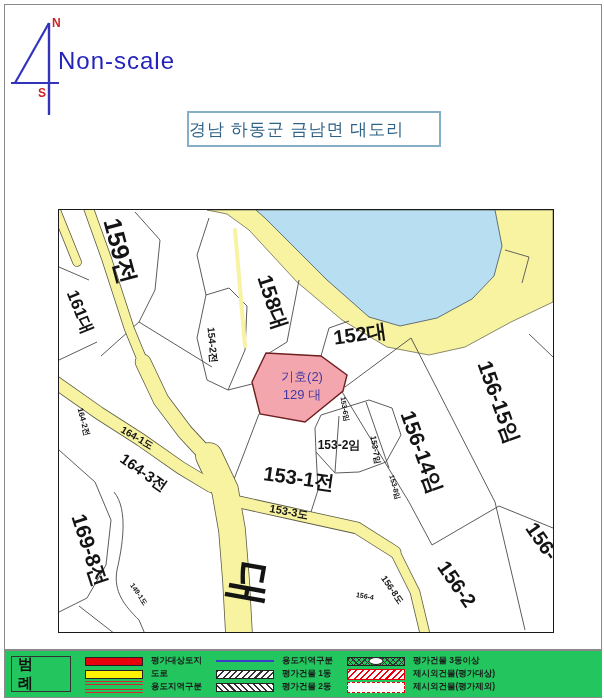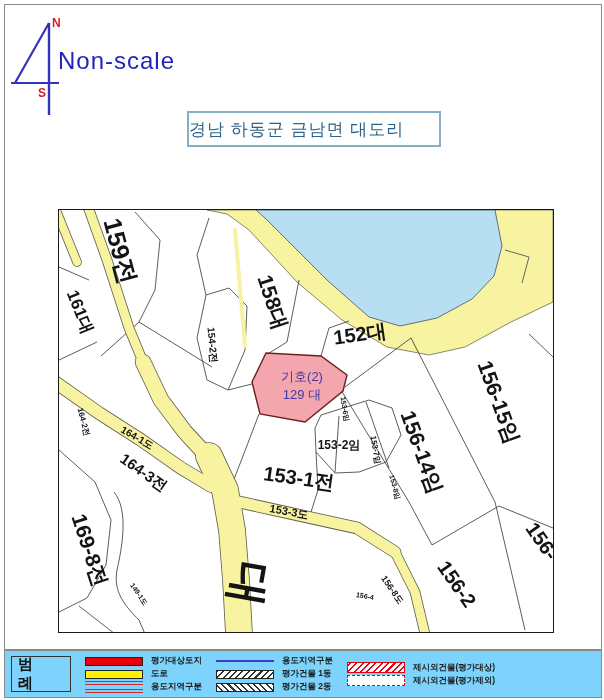--- a/index.html
+++ b/index.html
@@ -31,21 +31,21 @@
     font-weight:bold;line-height:1;z-index:5;
   }
   .subject-label{
     position:absolute;left:243px;top:176px;transform:translate(-50%,-50%);
     z-index:6;text-align:center;color:#4338a0;font-weight:normal;
     font-size:13px;line-height:1.35;white-space:nowrap;
   }
   
   .legend{
     position:absolute;left:0;right:0;bottom:0;height:46px;
-    border-top:2px solid #8a8a8a;background:#7dd3fc;
+    border-top:2px solid #8a8a8a;background:#22c55e;
     display:flex;align-items:center;
   }
   .legend-title{
     width:60px;height:36px;margin-left:6px;border:1.5px solid #333;
     display:flex;align-items:center;justify-content:center;
     font-size:15px;font-weight:bold;color:#111;letter-spacing:6px;padding-left:6px;box-sizing:border-box;
   }
   .legend-col{display:flex;flex-direction:column;justify-content:flex-end;margin-left:14px;}
   .legend-row{display:flex;align-items:center;height:12px;margin:0.5px 0;}
   .legend-row .lab{margin-left:8px;font-size:8.5px;font-weight:bold;color:#1a1a1a;white-space:nowrap;}
@@ -205,20 +205,26 @@
         <span class="lab">평가건물 1동</span>
       </div>
       <div class="legend-row">
         <div class="sym hatch-back"></div>
         <span class="lab">평가건물 2동</span>
       </div>
     </div>
 
     <div class="legend-col">
       <div class="legend-row">
+        <div class="sym crisscross">
+            <span class="ell"></span>
+          </div>
+        <span class="lab">평가건물 3동이상</span>
+      </div>
+      <div class="legend-row">
         <div class="sym red-hatch-box"></div>
         <span class="lab">제시외건물(평가대상)</span>
       </div>
       <div class="legend-row">
         <div class="sym red-dashed-box"></div>
         <span class="lab">제시외건물(평가제외)</span>
       </div>
     </div>
   </div>
 

